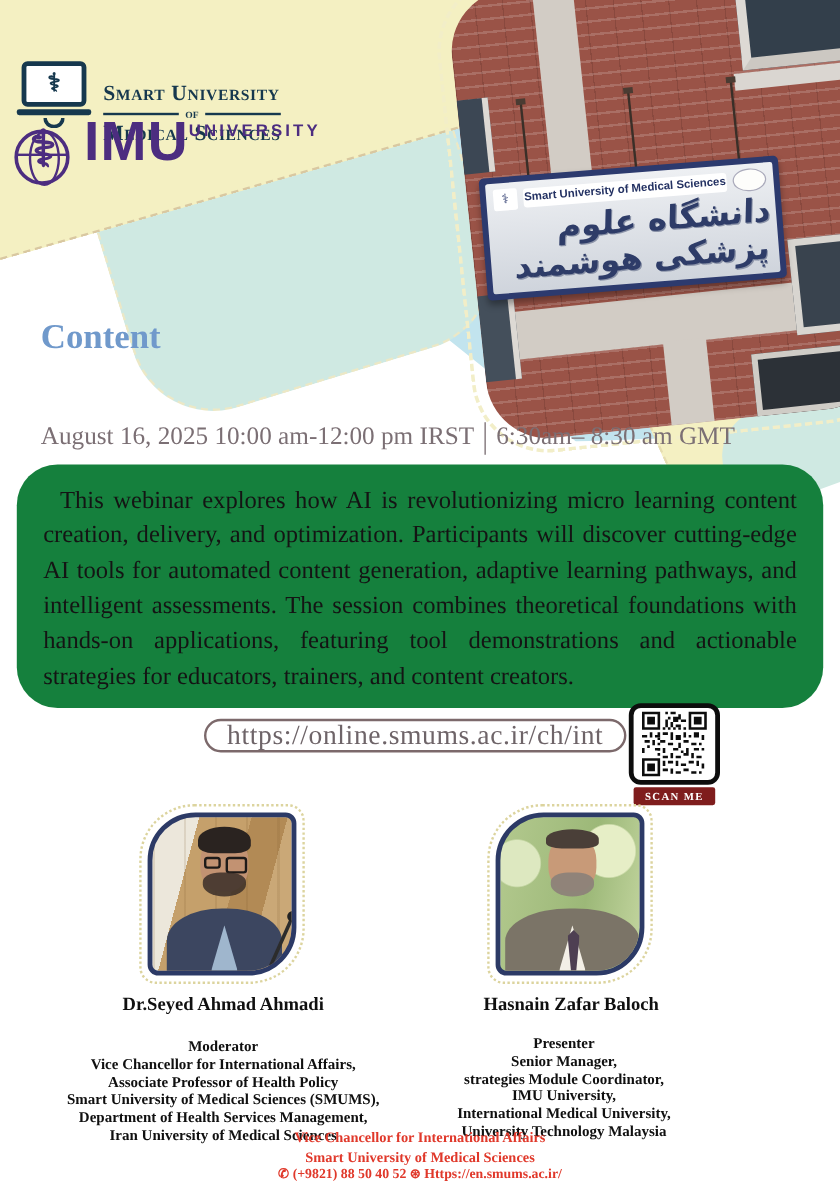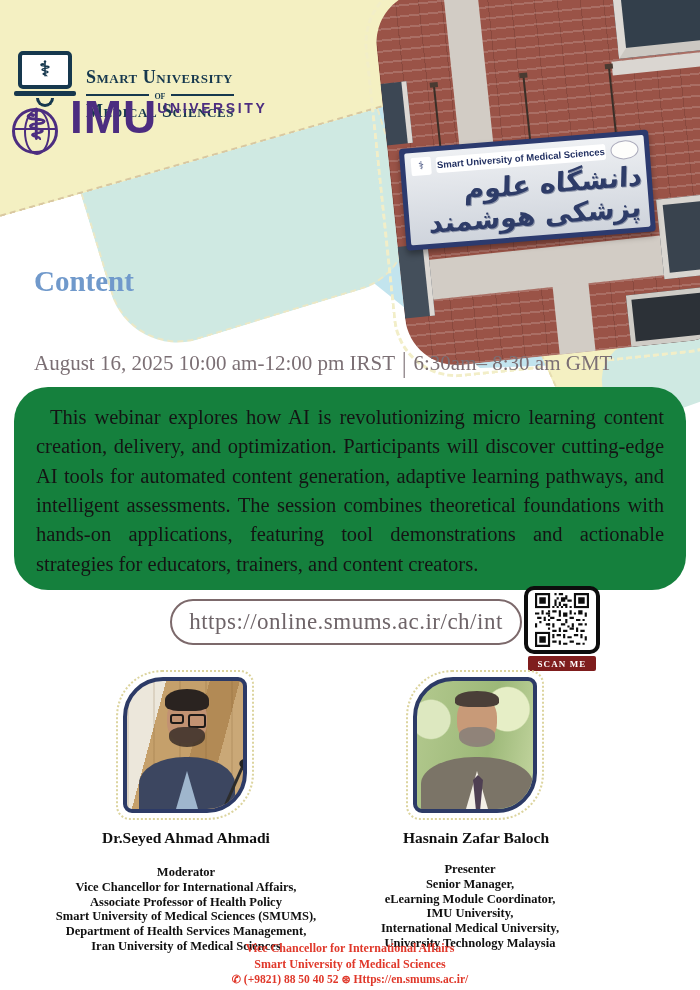--- a/index.html
+++ b/index.html
@@ -80,21 +80,21 @@
   .imu-sub { font-size:14px; font-weight:700; letter-spacing:2.6px; margin-top:4px; }
 
   
   .title { position:absolute; left:34px; top:262px; z-index:6; color:#7099cb; font-weight:bold; font-size:29px; line-height:1.35; }
   .date { position:absolute; left:34px; top:350px; z-index:6; color:#7b6f74; font-size:21px; display:flex; align-items:center; gap:7px; }
   .date .sep { font-size:22px; transform:scaleY(1.35); font-weight:400; }
   .desc { position:absolute; left:14px; top:387px; width:672px; height:203px; background:#15803d; border-radius:34px; z-index:6; }
   .desc p { margin:16px 22px; font-size:20.5px; line-height:1.43; text-align:justify; color:#141414; text-indent:14px; }
 
   
-  .url-pill { position:absolute; left:170px; top:599px; width:352px; height:46px; border:2px solid #7c696b;
+  .url-pill { position:absolute; left:170px; top:599px; width:352px; height:28px; border:2px solid #7c696b;
     border-radius:26px; display:flex; align-items:center; justify-content:center; font-size:23px; color:#6e6468;
     letter-spacing:.5px; z-index:6; background:#fff; }
   .qr { position:absolute; left:524px; top:586px; width:76px; height:68px; background:#fff; border:4px solid #0d0d0d;
     border-radius:10px; padding:3px; z-index:6; }
   .qr svg { width:100%; height:100%; display:block; }
   .scanme { position:absolute; left:528px; top:656px; width:68px; height:15px; background:#7f1d1d; border-radius:2px;
     color:#fff; font-size:9px; font-weight:bold; letter-spacing:1.1px; display:flex; align-items:center;
     justify-content:center; z-index:6; }
 
   
@@ -271,21 +271,21 @@
       <div>Moderator</div>
       <div>Vice Chancellor for International Affairs,</div>
       <div>Associate Professor of Health Policy</div>
       <div>Smart University of Medical Sciences (SMUMS),</div>
       <div>Department of Health Services Management,</div>
       <div>Iran University of Medical Sciences</div>
     </div>
   <div class="speaker-roles right">
       <div>Presenter</div>
       <div>Senior Manager,</div>
-      <div>eLearning Module Coordinator,</div>
+      <div>strategies Module Coordinator,</div>
       <div>IMU University,</div>
       <div>International Medical University,</div>
       <div>University Technology Malaysia</div>
     </div>
 
   <div class="footer">
     <div>Vice Chancellor for International Affairs</div>
     <div>Smart University of Medical Sciences</div>
     <div class="contact">
       <span class="cicon">✆</span>

